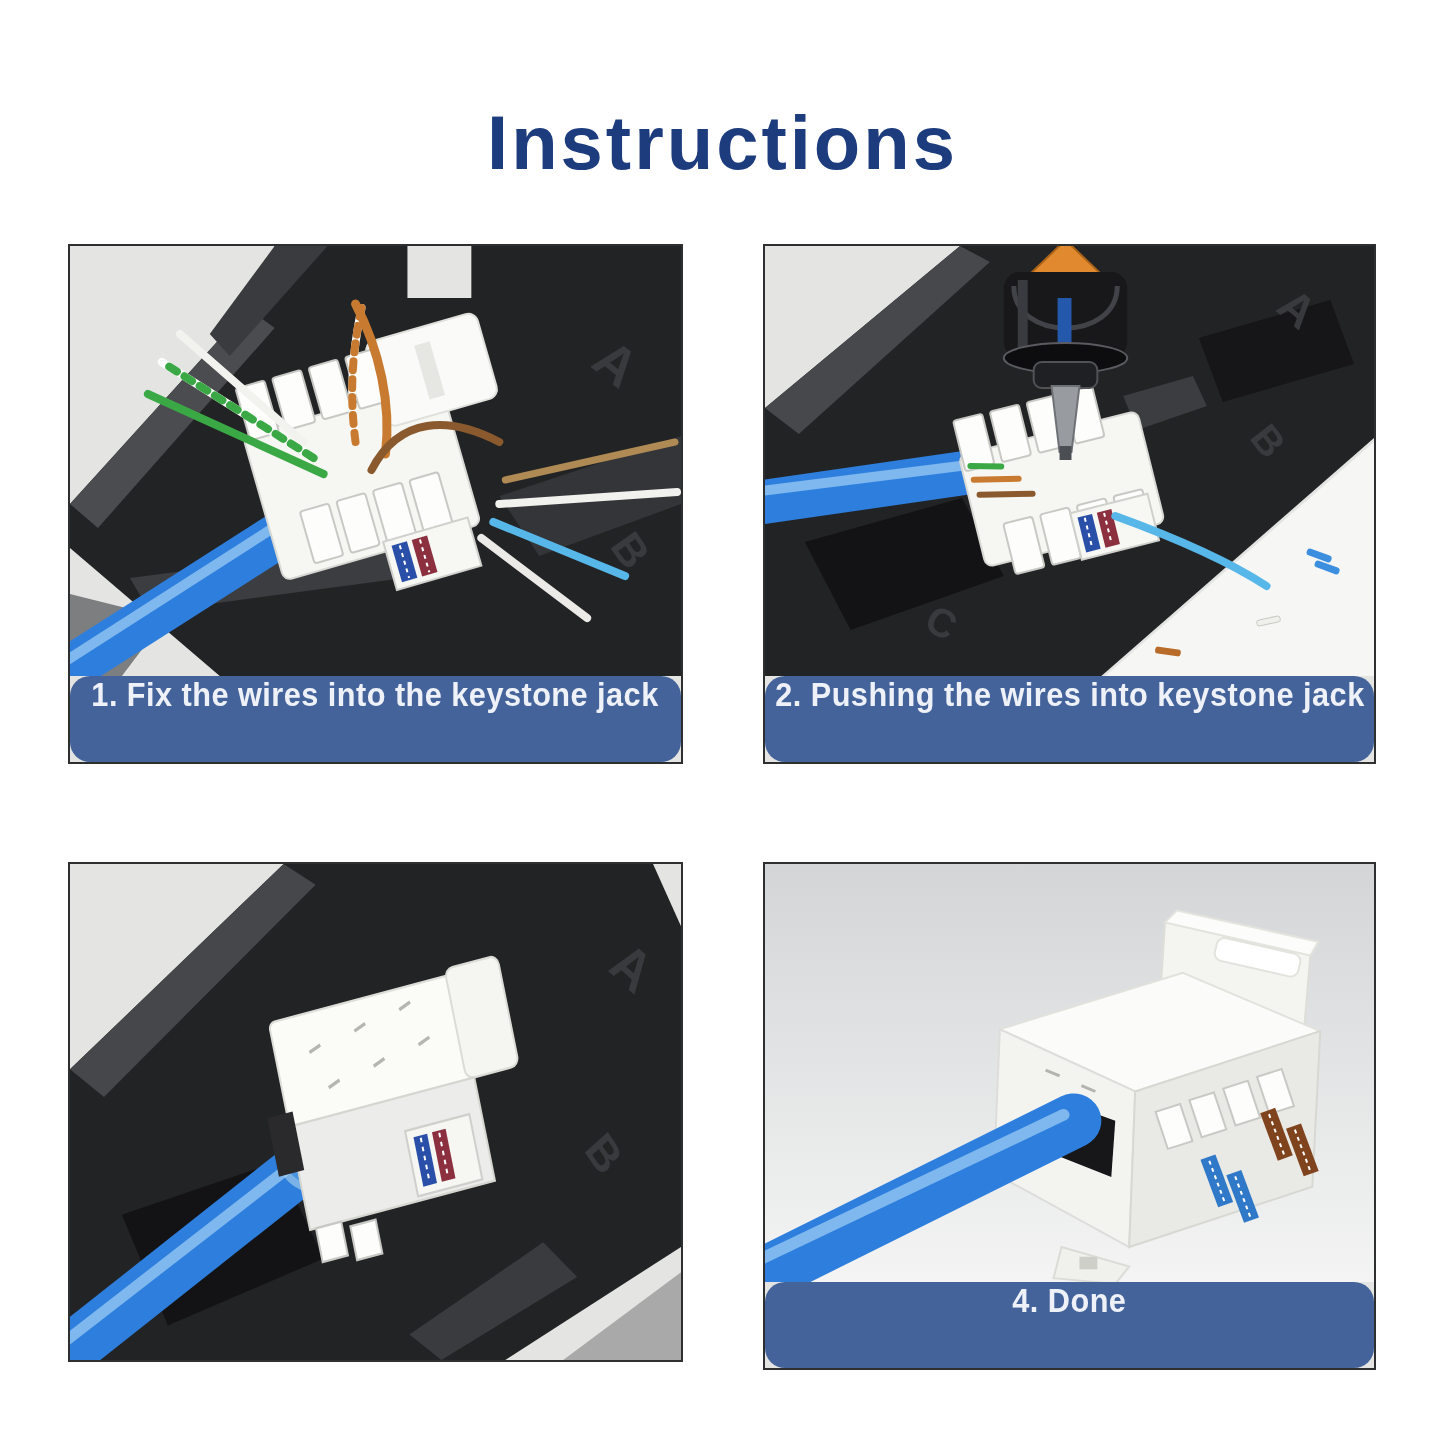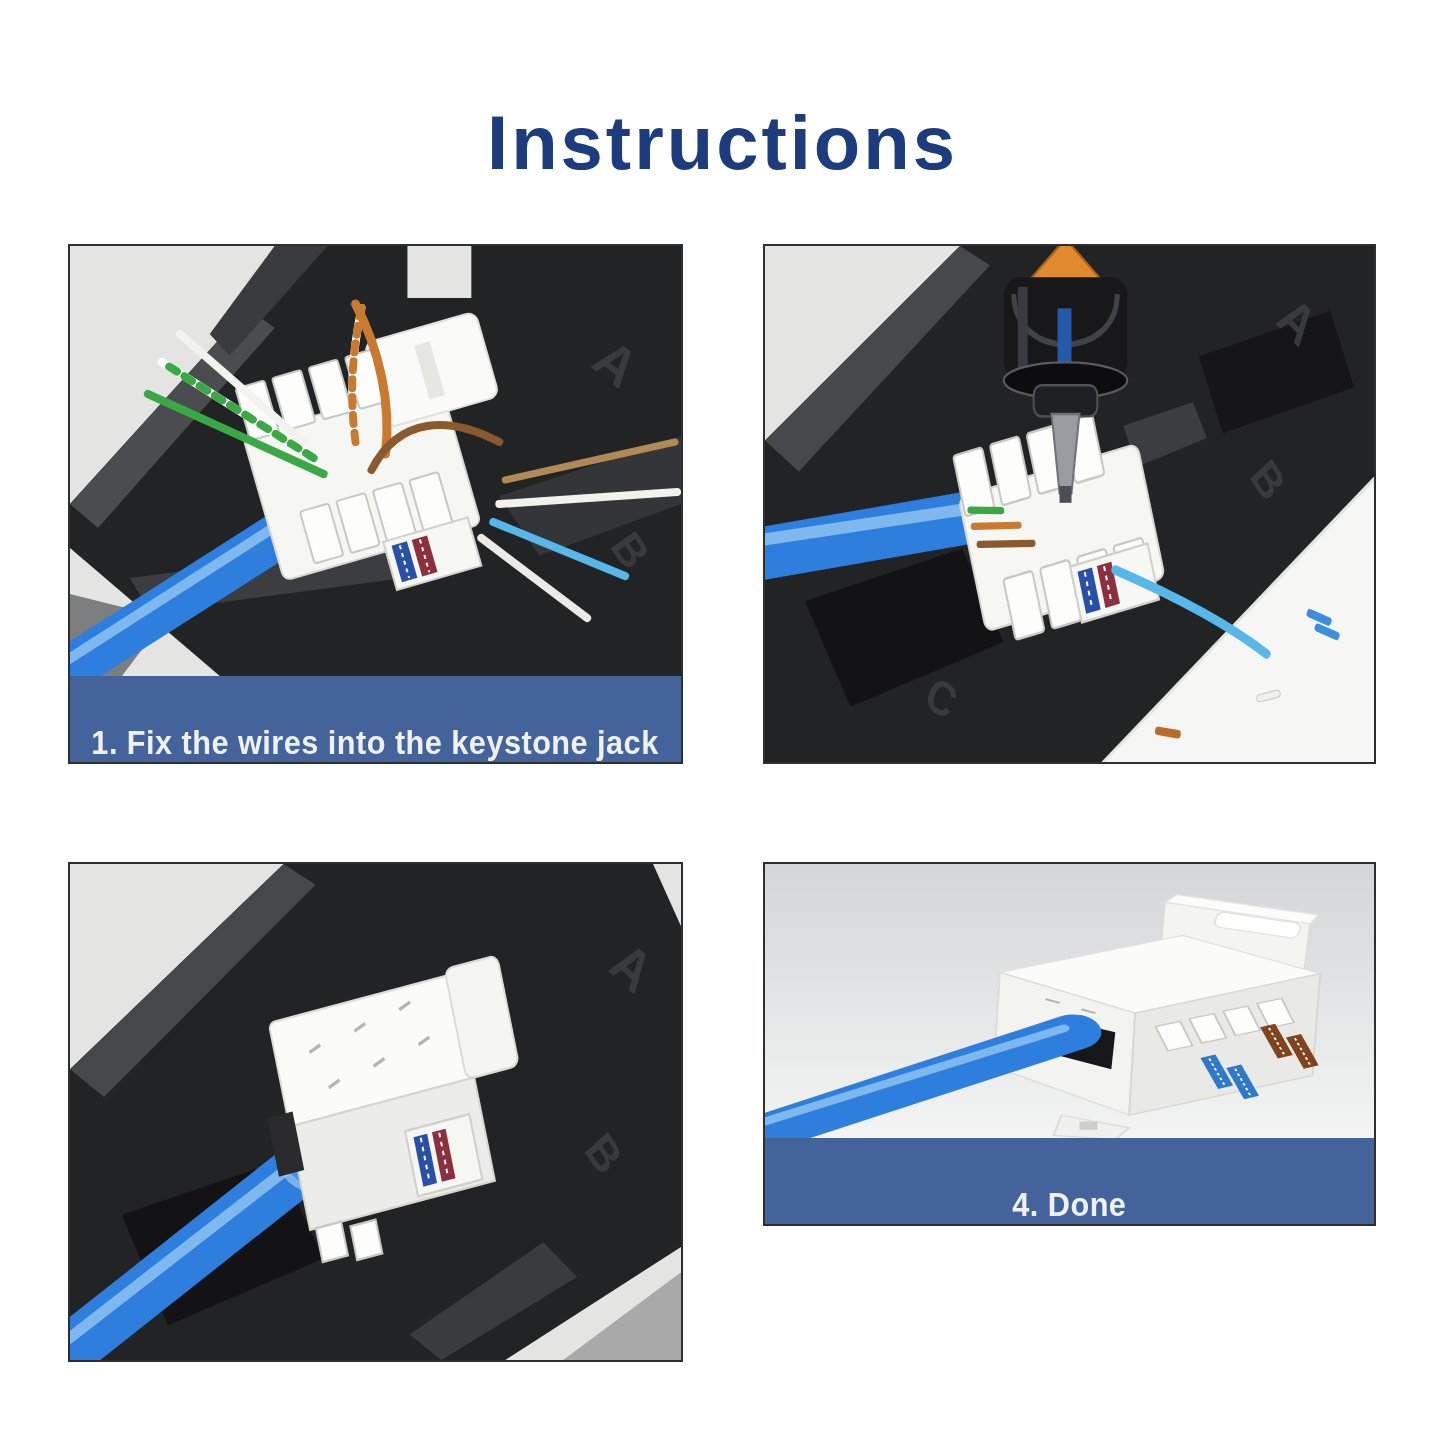--- a/index.html
+++ b/index.html
@@ -7,25 +7,25 @@
        font-family:"Liberation Sans",sans-serif;}
   .page{position:relative;width:1445px;height:1445px;background:var(--page-bg,#ffffff);margin-top:19px;}
   .title{position:absolute;top:86px;left:0;width:100%;text-align:center;
          font-size:76px;font-weight:bold;letter-spacing:3px;line-height:1;
          color:var(--title-text,#1d3c7e);}
   .panel{position:absolute;box-sizing:border-box;border:2px solid var(--panel-border,#2e2f31);
          display:flex;flex-direction:column;background:var(--photo-bg,#e4e5e3);}
   #panel-1{left:68px;top:225px;width:615px;height:520px;}
   #panel-2{left:763px;top:225px;width:613px;height:520px;}
   #panel-3{left:68px;top:843px;width:615px;height:500px;}
-  #panel-4{left:763px;top:843px;width:613px;height:364px;}
+  #panel-4{left:763px;top:843px;width:613px;height:508px;}
   .photo{flex:1 1 auto;min-height:0;position:relative;overflow:hidden;}
   .photo svg{display:block;width:100%;height:100%;}
   .caption{height:86px;flex:0 0 86px;background:var(--caption-bar,#44639b);
-           display:flex;align-items:flex-end;justify-content:center;}
+           display:flex;align-items:flex-start;justify-content:center;border-radius:20px;}
   .caption span{font-size:33px;font-weight:bold;color:var(--caption-text,#eef2f8);
                 transform:scaleX(.93);white-space:nowrap;letter-spacing:.5px;}
   
   .photo-bg{fill:var(--photo-bg,#e4e5e3);}
   .jig{fill:var(--jig-black,#222325);}
   .jack{fill:var(--jack-white,#f6f6f3);stroke:#d8d8d4;stroke-width:2;}
   .tower{fill:#fdfdfb;stroke:#c8c8c4;stroke-width:2;}
   .cable-main{fill:none;stroke:var(--cable-blue,#2e7fdd);stroke-linecap:round;}
   .cable-hi{fill:none;stroke:#7fb8ee;stroke-linecap:round;}
   .cable-sh{fill:none;stroke:#1d5cab;stroke-linecap:round;}
@@ -152,20 +152,23 @@
           <rect x="296" y="200" width="12" height="14" fill="#4b4e52"></rect>
         </g>
         <path class="wire" stroke="#57b7e8" stroke-width="8" d="M 352 270 C 424 296 470 318 504 340"></path>
         <g>
           <rect x="544" y="306" width="26" height="7" rx="3" fill="#3c8ede" transform="rotate(20 557 309)"></rect>
           <rect x="552" y="318" width="26" height="7" rx="3" fill="#3c8ede" transform="rotate(20 565 321)"></rect>
           <rect x="494" y="372" width="24" height="6" rx="3" fill="#efefec" stroke="#c9c9c4" transform="rotate(-12 506 375)"></rect>
           <rect x="392" y="402" width="26" height="7" rx="3" fill="#b96b2a" transform="rotate(8 405 405)"></rect>
         </g>
       </svg>
+    </div>
+    <div class="caption">
+      <span>2. Pushing the wires into keystone jack</span>
     </div>
   </div>
 
   <div class="panel" id="panel-3">
     <div class="photo">
       <svg viewBox="0 0 612 430" preserveAspectRatio="none" aria-label="keystone-jack-cap-closed-photo">
         <rect class="photo-bg" width="612" height="430"></rect>
         <polygon class="jig" points="214,0 612,0 612,332 436,430 0,430 0,178"></polygon>
         <polygon class="photo-bg" points="584,0 612,0 612,54"></polygon>
         <polygon points="494,430 612,354 612,430" fill="#a8a9a8"></polygon>

